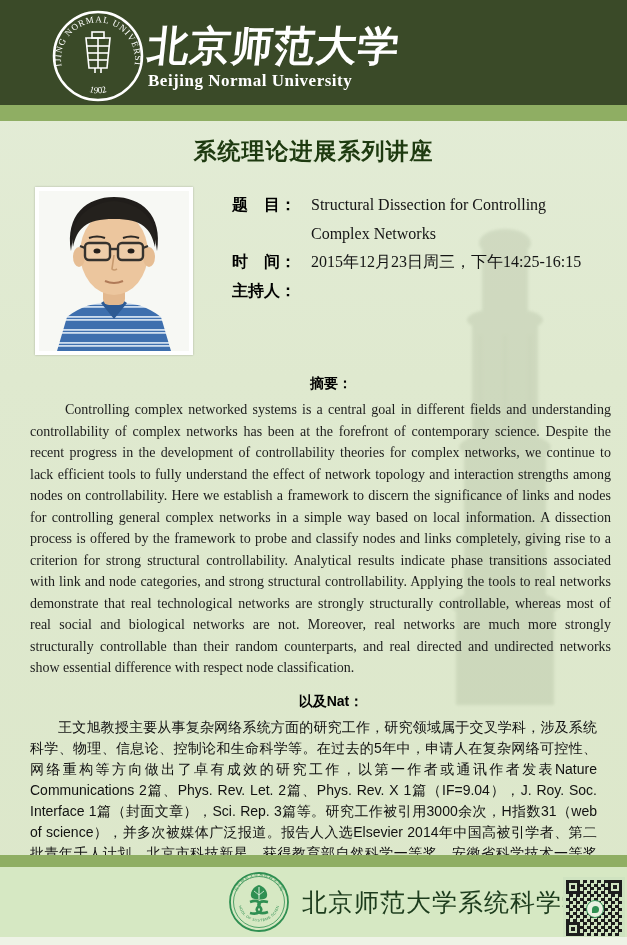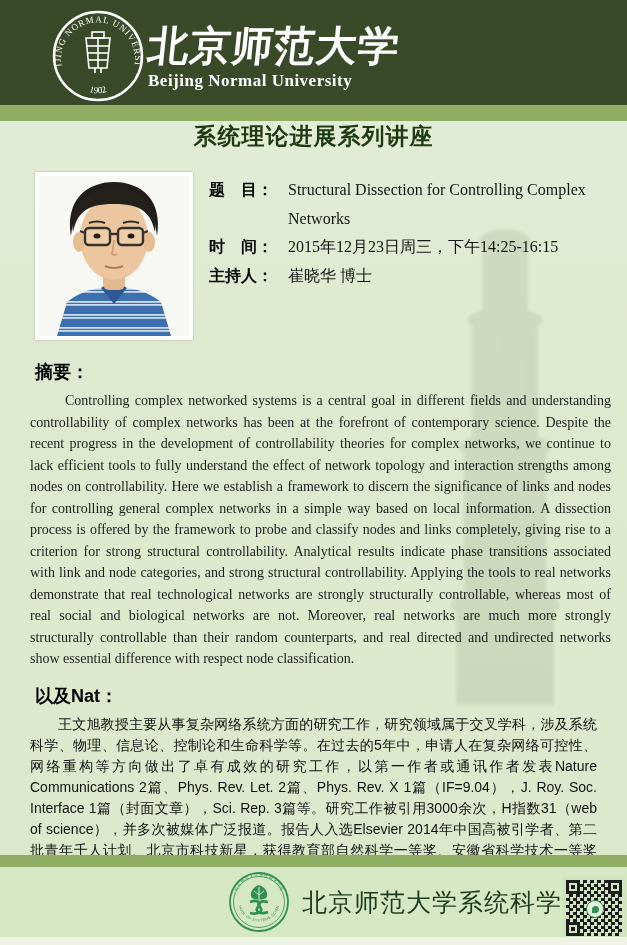--- a/index.html
+++ b/index.html
@@ -13,29 +13,29 @@
   .green-strip{position:absolute;top:105px;left:0;width:627px;height:16px;background:#8fae63;}
   .univ-seal{position:absolute;top:10px;left:52px;}
   .univ-names{position:absolute;top:24px;left:148px;color:#fff;}
   .univ-zh{font-family:"DejaVu Serif","Liberation Serif",serif;font-size:41px;font-weight:bold;
     letter-spacing:1px;transform:skewX(-6deg);line-height:1.1;}
   .univ-en{font-family:"Liberation Serif",serif;font-size:17px;font-weight:bold;margin-top:2px;letter-spacing:.5px;}
   
   .watermark{position:absolute;top:225px;left:420px;opacity:.11;filter:blur(1.5px);z-index:0;}
   
   .main{position:absolute;top:121px;left:0;width:627px;height:734px;overflow:hidden;z-index:1;}
-  .series-title{text-align:center;font-size:23px;font-weight:bold;color:#1e3a10;letter-spacing:1px;}
+  .series-title{padding-top:15px;text-align:center;font-size:23px;font-weight:bold;color:#1e3a10;letter-spacing:1px;}
   .info{display:flex;margin:20px 28px 0 35px;}
   .photo{width:150px;height:160px;background:#fbfbf9;border:4px solid #fff;
     box-shadow:0 0 2px rgba(0,0,0,.25);flex:none;}
   .info-list{margin-left:16px;padding-top:4px;flex:1;}
   .info-row{display:flex;line-height:28.5px;font-size:16px;}
-  .info-label{font-weight:bold;color:#000;white-space:pre;flex:none;}
+  .info-label{font-weight:bold;color:#000;white-space:pre;flex:none;margin-left:23px;}
   .info-value{font-family:"Liberation Serif",serif;color:#141414;margin-left:15px;}
-  .sec-heading{margin:20px 0 6px 35px;font-size:18px;font-weight:bold;color:#000;}
+  .sec-heading{margin:20px 0 6px 35px;font-size:14px;font-weight:bold;color:#000;text-align:center;}
   .abstract-text{margin:6px 16px 0 30px;font-family:"Liberation Serif",serif;font-size:14px;
     line-height:21.5px;color:#1c1c1c;text-align:justify;text-indent:2.5em;}
   .bio-heading{margin-top:14px;}
   .bio-text{margin:4px 30px 0 30px;font-size:14px;line-height:21px;color:#111;
     text-align:justify;text-indent:2em;}
   
   .footer-strip{position:absolute;top:855px;left:0;width:627px;height:12px;background:#8fae63;z-index:2;}
   .footer-band{position:absolute;top:867px;left:0;width:627px;height:70px;background:#d6e8c3;z-index:2;}
   .bottom-strip{position:absolute;top:937px;left:0;width:627px;height:8px;background:#eef3e6;z-index:2;}
   .footer-inner{position:absolute;left:228px;top:4px;display:flex;align-items:center;}
@@ -156,21 +156,20 @@
         <div class="info-row">
           <span class="info-label">题　目：</span>
           <span class="info-value">Structural Dissection for Controlling Complex Networks</span>
         </div>
         <div class="info-row">
           <span class="info-label">时　间：</span>
           <span class="info-value">2015年12月23日周三，下午14:25-16:15</span>
         </div>
         <div class="info-row">
           <span class="info-label">主持人：</span>
-          <span class="info-value">崔晓华  博士</span>
         </div>
       </div>
     </div>
 
     <div class="sec-heading">摘要：</div>
     <p class="abstract-text">Controlling complex networked systems is a central goal in different fields and understanding controllability of complex networks has been at the forefront of contemporary science. Despite the recent progress in the development of controllability theories for complex networks, we continue to lack efficient tools to fully understand the effect of network topology and interaction strengths among nodes on controllability. Here we establish a framework to discern the significance of links and nodes for controlling general complex networks in a simple way based on local information. A dissection process is offered by the framework to probe and classify nodes and links completely, giving rise to a criterion for strong structural controllability. Analytical results indicate phase transitions associated with link and node categories, and strong structural controllability. Applying the tools to real networks demonstrate that real technological networks are strongly structurally controllable, whereas most of real social and biological networks are not. Moreover, real networks are much more strongly structurally controllable than their random counterparts, and real directed and undirected networks show essential difference with respect node classification.</p>
 
     <div class="sec-heading bio-heading">以及Nat：</div>
     <p class="bio-text">王文旭教授主要从事复杂网络系统方面的研究工作，研究领域属于交叉学科，涉及系统科学、物理、信息论、控制论和生命科学等。在过去的5年中，申请人在复杂网络可控性、网络重构等方向做出了卓有成效的研究工作，以第一作者或通讯作者发表Nature Communications 2篇、Phys. Rev. Let. 2篇、Phys. Rev. X 1篇（IF=9.04），J. Roy. Soc. Interface 1篇（封面文章），Sci. Rep. 3篇等。研究工作被引用3000余次，H指数31（web of science），并多次被媒体广泛报道。报告人入选Elsevier 2014年中国高被引学者、第二批青年千人计划、北京市科技新星，获得教育部自然科学一等奖、安徽省科学技术一等奖等。申请人担任Chinese Journal of Physics副主编（associate editor），Frontiers of Computer Science助理编辑（assistant editor），以及Nat. Commun., Phys. Rev. Lett. 等20多种研究期刊的审稿人。</p>
   </div>

